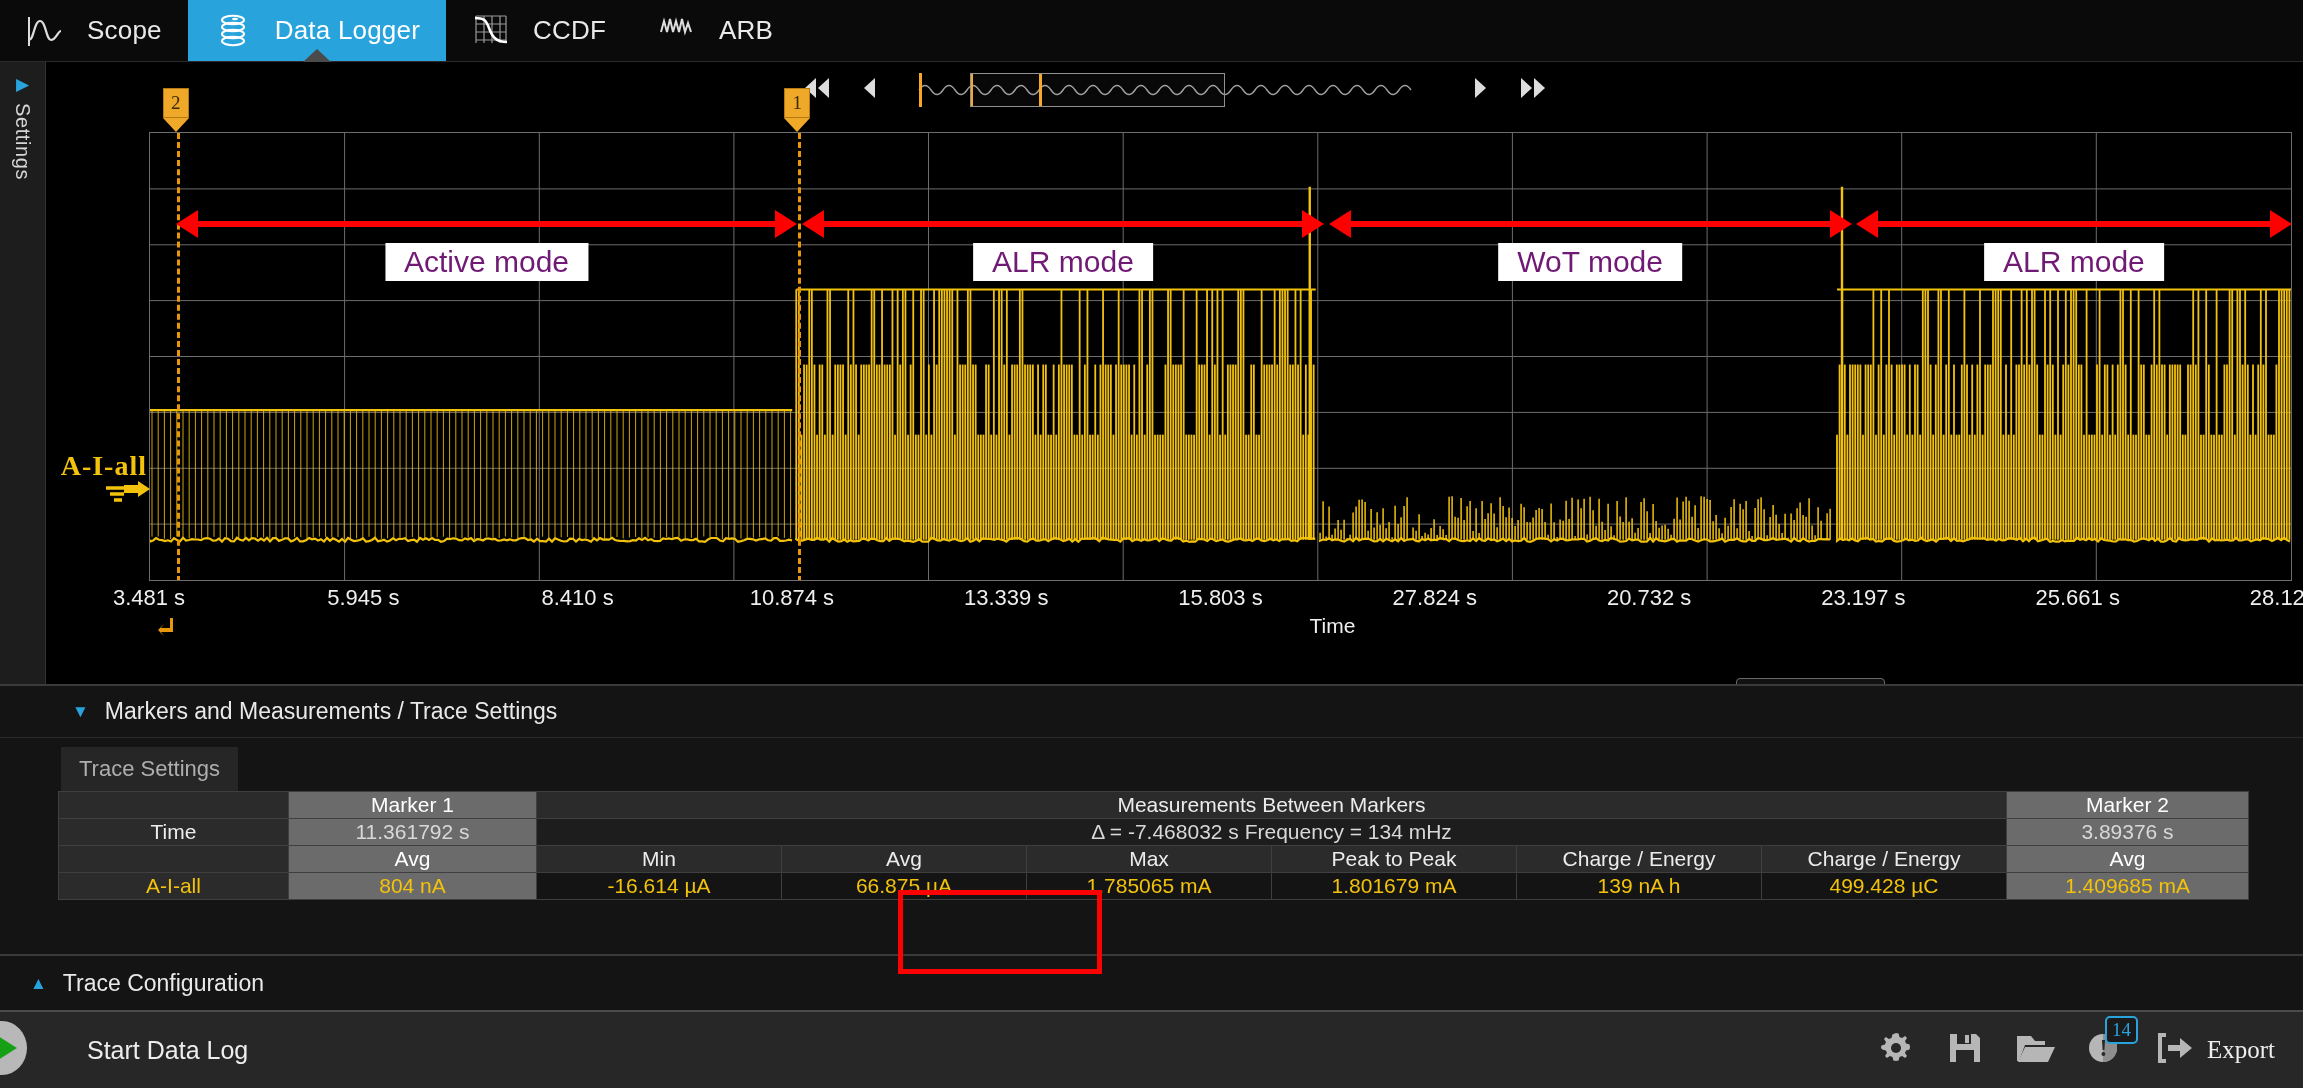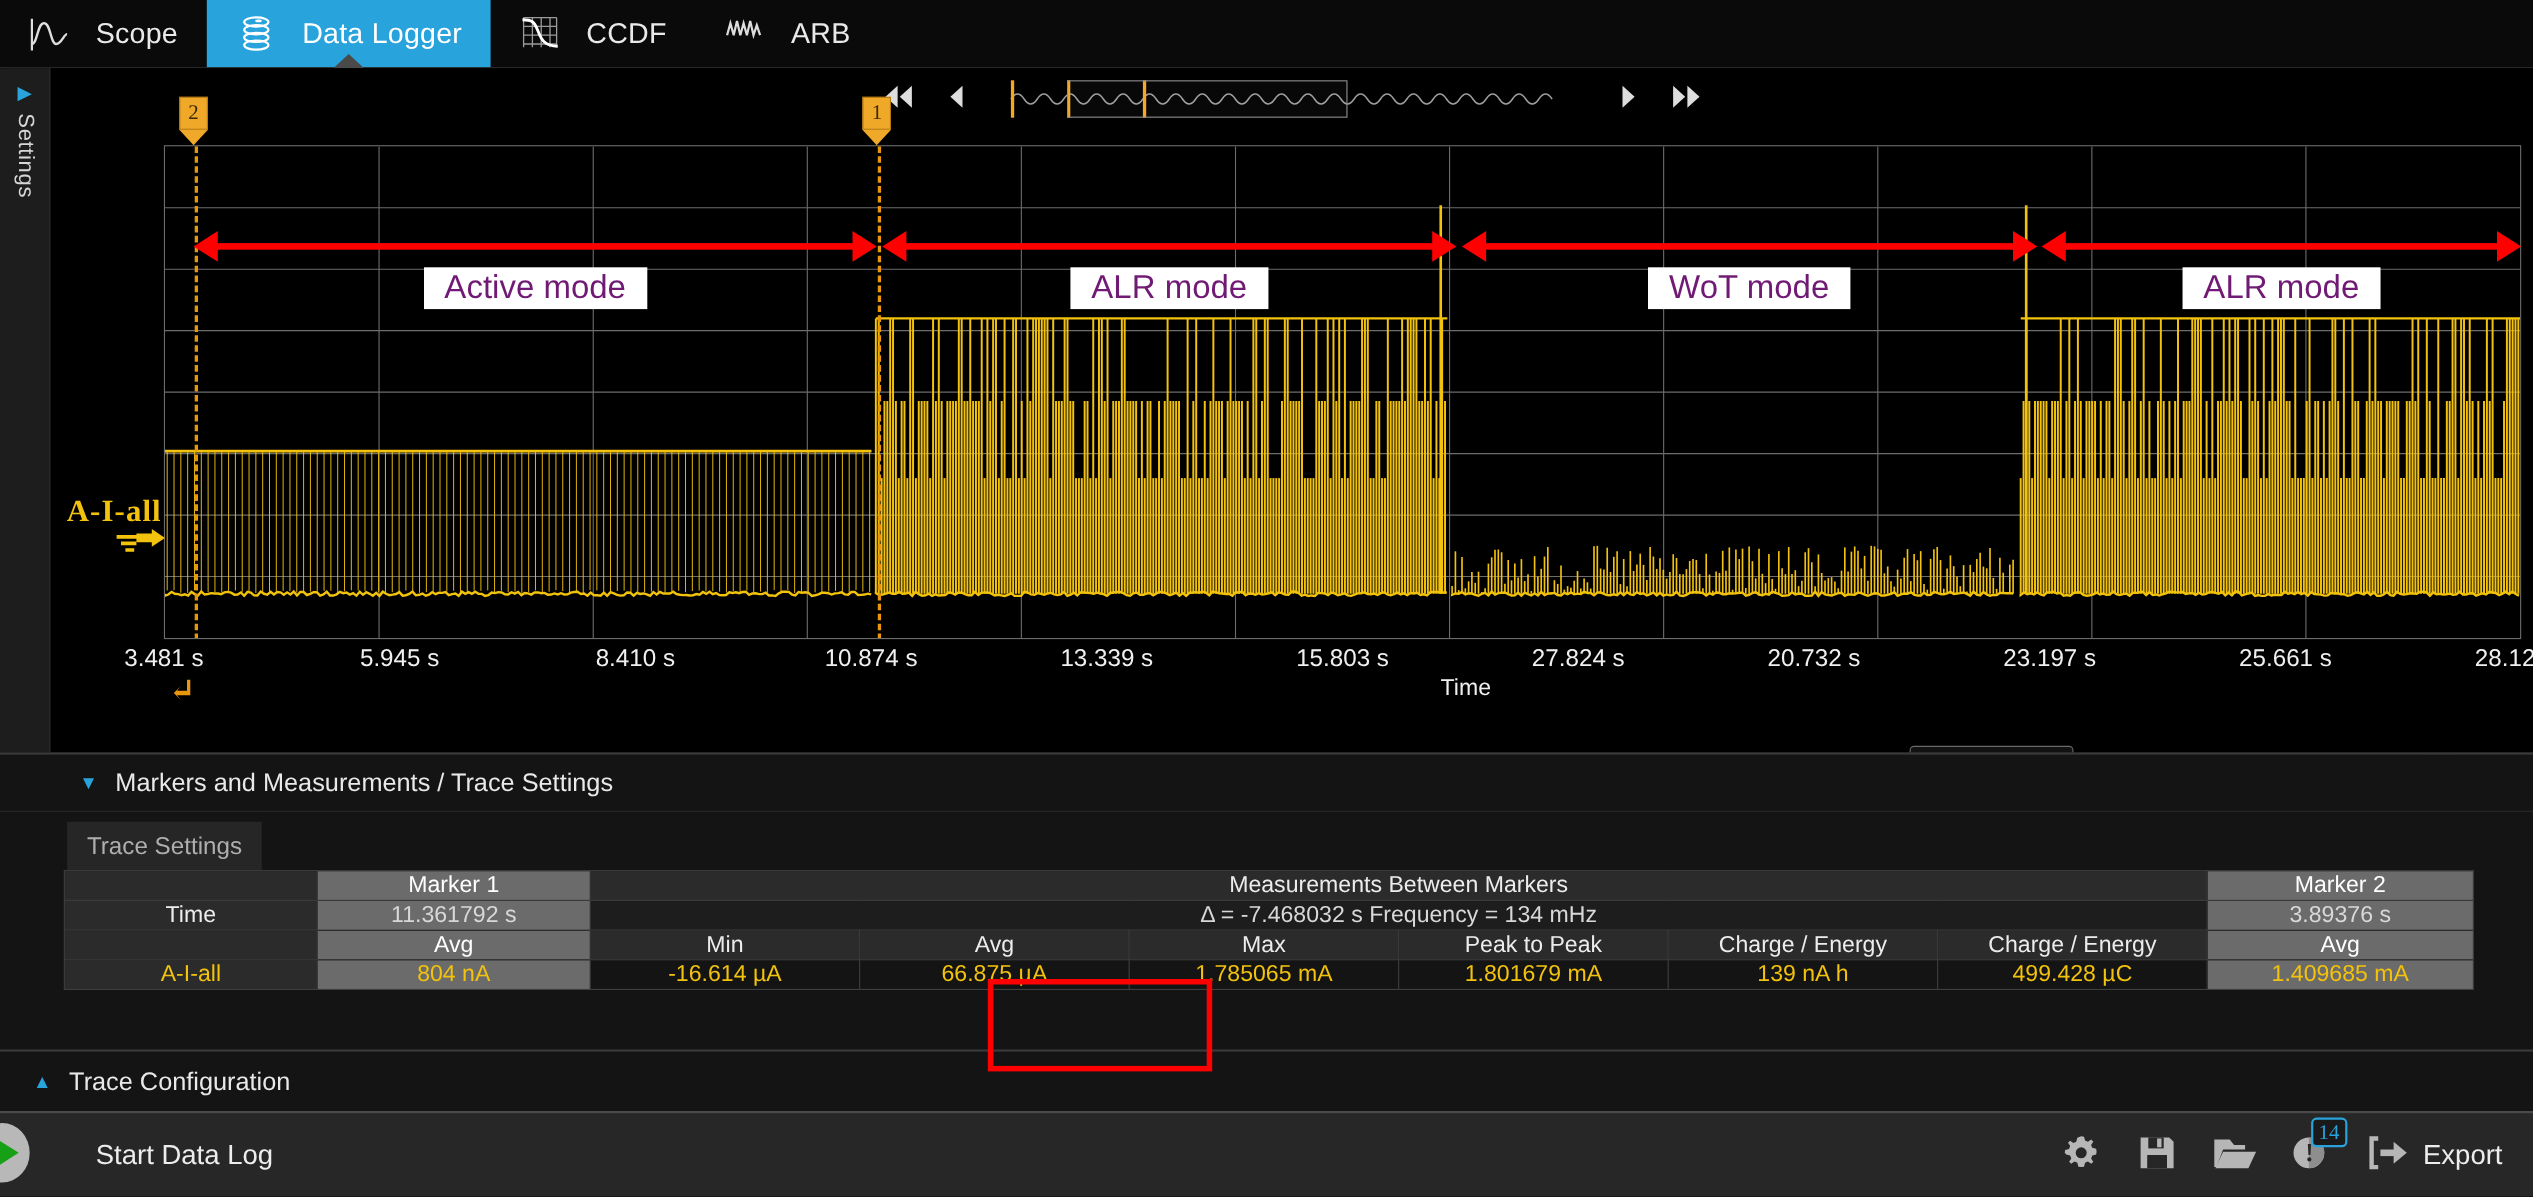--- a/index.html
+++ b/index.html
@@ -235,21 +235,21 @@
   #botbar{
     position:absolute; left:0; top:1010px; width:2303px; height:78px;
     background:#272727; border-top:2px solid #4a4a4a;
     display:flex; align-items:center;
   }
   .runbtn{ display:flex; align-items:center; gap:16px; cursor:pointer; }
   .runbtn .cap{ font-size:25px; color:#ededed;margin-left:41px; }
   #bbleft{ display:flex; align-items:center; gap:58px; padding-left:0px; }
   #bbright{ position:absolute; right:28px; display:flex; align-items:center; gap:32px; }
   .bicon{ cursor:pointer; display:block;font-family:Liberation Serif, serif; }
-  #expbtn{ display:flex; align-items:center; gap:12px; cursor:pointer; }
+  #expbtn{ display:flex; align-items:center; gap:12px; cursor:pointer;font-family:Liberation Serif, serif; }
   #expbtn .cap{ font-size:25px; color:#ededed; }
   #badge{
     position:absolute; left:18px; top:-14px;
     background:#1a1a1a; border:2px solid #29a3dc; border-radius:5px;
     color:#29a3dc; font-size:19px; padding:0px 5px; line-height:1.25;
   }
 </style>
 </head>
 <body>
 

